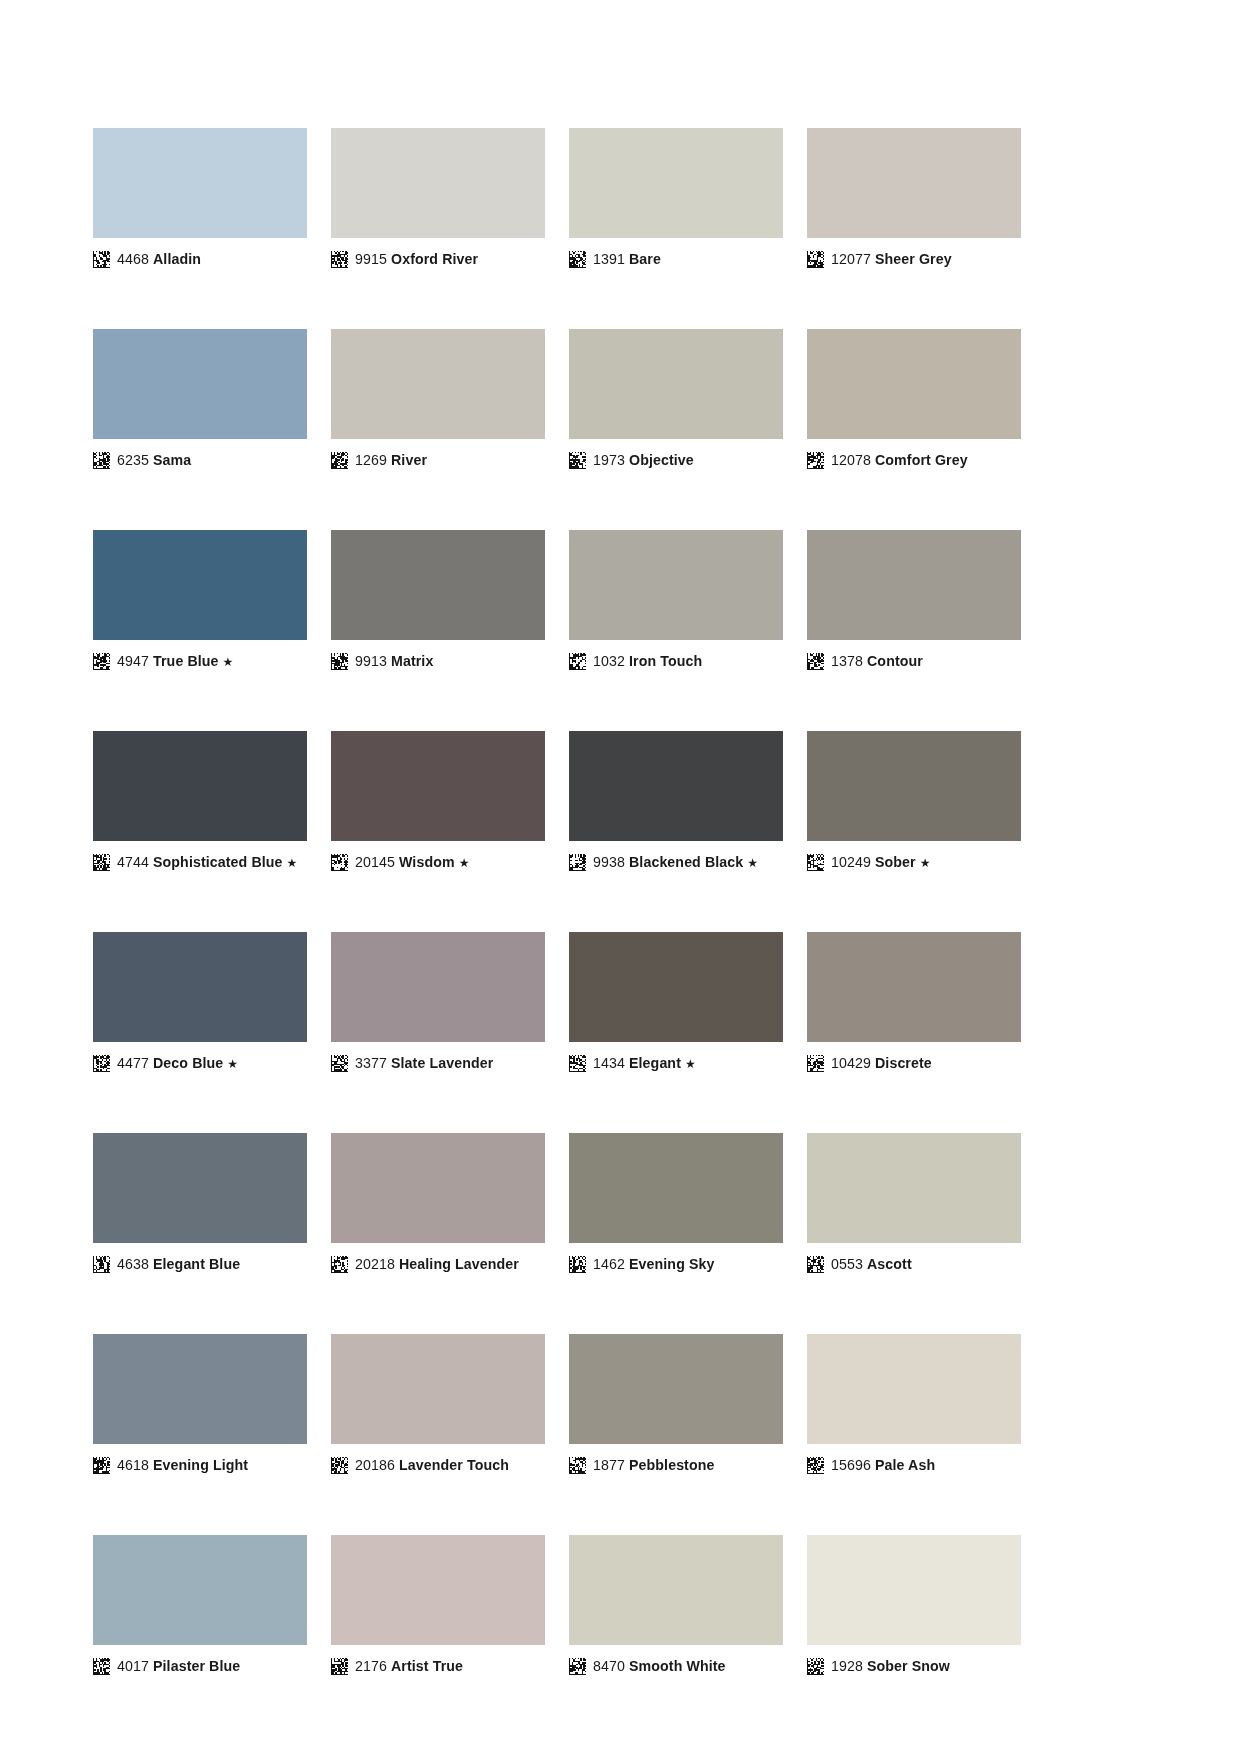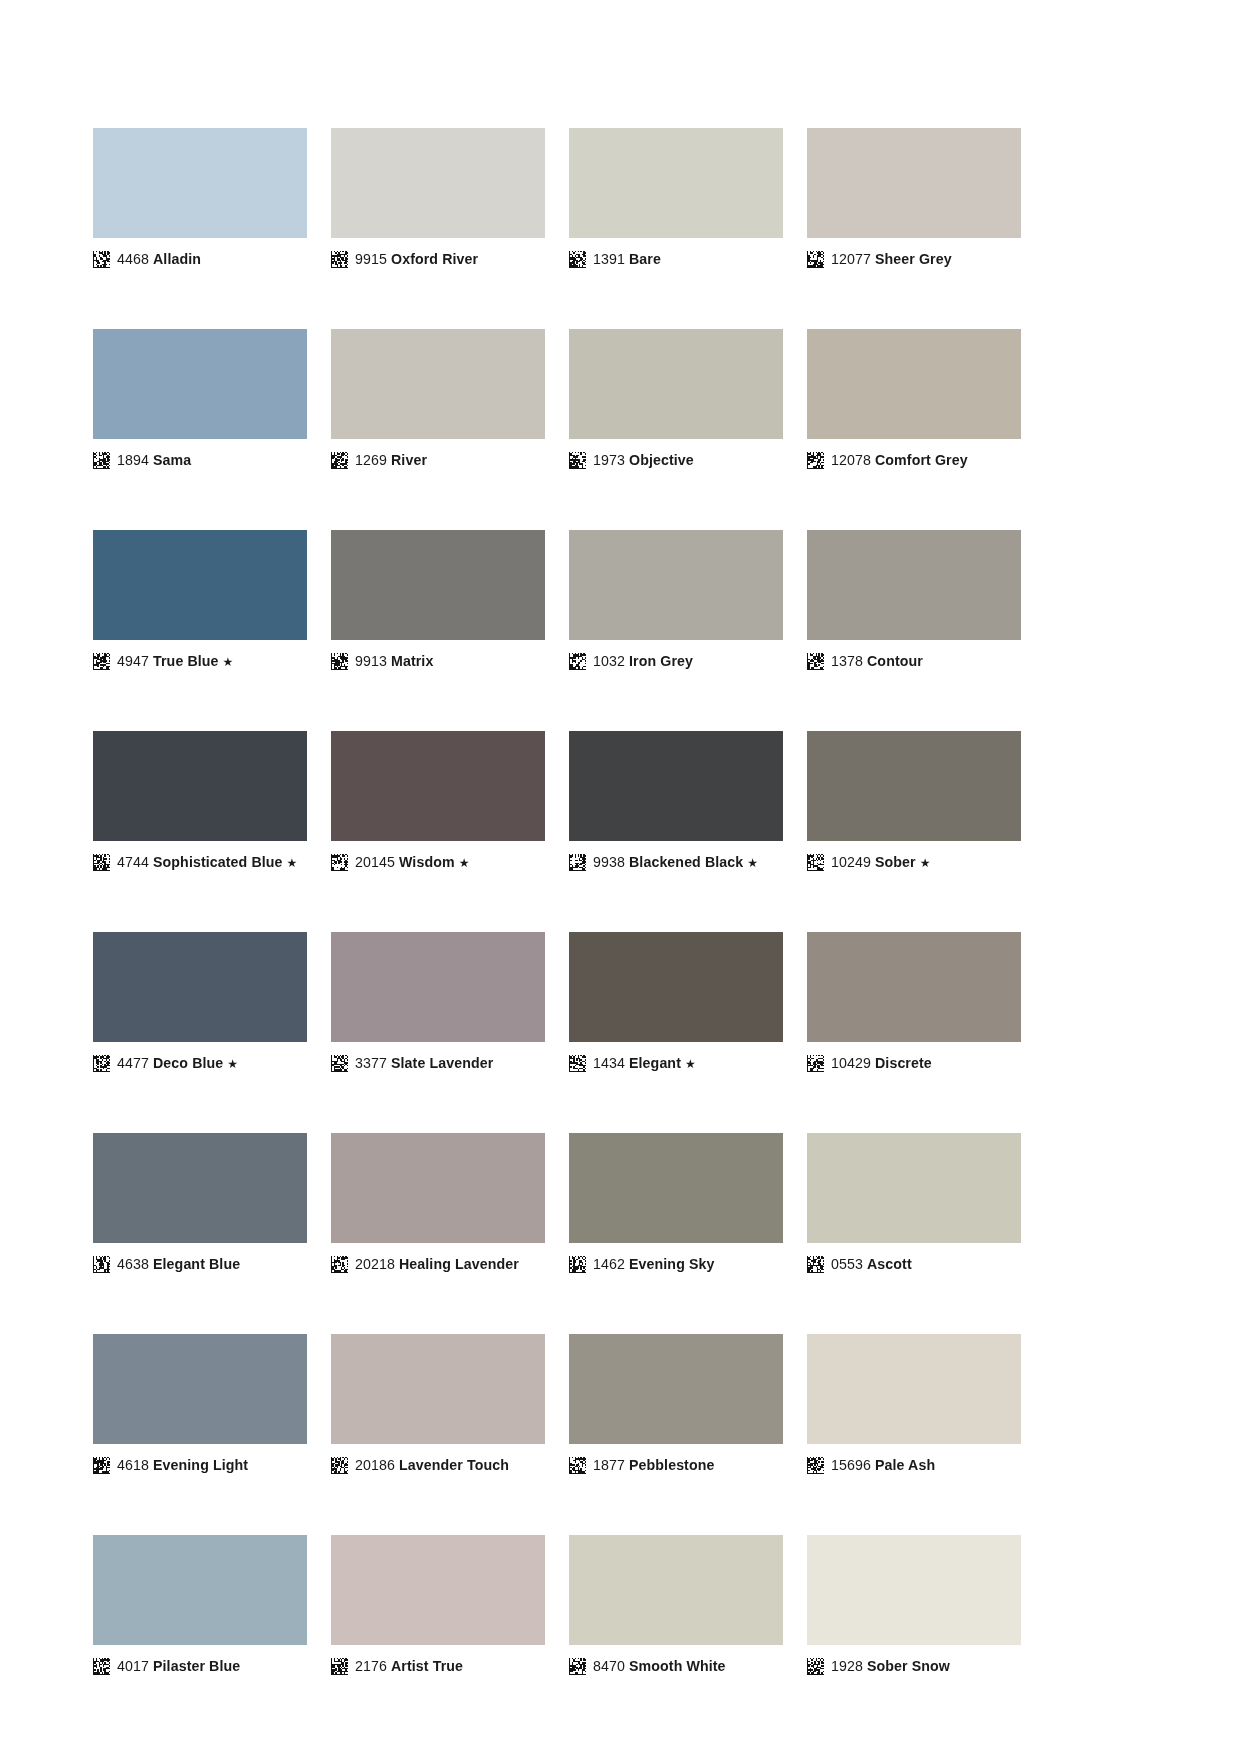--- a/index.html
+++ b/index.html
@@ -571,21 +571,21 @@
                 <rect x="5" y="11" width="1" height="1"></rect>
                 <rect x="6" y="11" width="1" height="1"></rect>
                 <rect x="7" y="11" width="1" height="1"></rect>
                 <rect x="8" y="11" width="1" height="1"></rect>
                 <rect x="9" y="11" width="1" height="1"></rect>
                 <rect x="10" y="11" width="1" height="1"></rect>
                 <rect x="11" y="11" width="1" height="1"></rect>
               </g>
             </svg>
           </span>
-          <span class="swatch-text"><span class="swatch-code">1894</span> <span class="swatch-name">Sama</span></span>
+          <span class="swatch-text"><span class="swatch-code">6235</span> <span class="swatch-name">Sama</span></span>
         </div>
       </div>
       <div class="swatch-cell">
         <div class="swatch-color" style="background-color: rgb(199, 195, 186);"></div>
         <div class="swatch-label">
           <span style="display: block; width: 17px; height: 17px; flex: 0 0 17px;">
             <svg class="qr-icon" viewBox="0 0 12 12" xmlns="http://www.w3.org/2000/svg" shape-rendering="crispEdges">
               <rect width="12" height="12" fill="#ffffff"></rect>
               <g fill="#111111">
                 <rect x="0" y="0" width="1" height="1"></rect>
@@ -1176,21 +1176,21 @@
                 <rect x="5" y="11" width="1" height="1"></rect>
                 <rect x="6" y="11" width="1" height="1"></rect>
                 <rect x="7" y="11" width="1" height="1"></rect>
                 <rect x="8" y="11" width="1" height="1"></rect>
                 <rect x="9" y="11" width="1" height="1"></rect>
                 <rect x="10" y="11" width="1" height="1"></rect>
                 <rect x="11" y="11" width="1" height="1"></rect>
               </g>
             </svg>
           </span>
-          <span class="swatch-text"><span class="swatch-code">1032</span> <span class="swatch-name">Iron Grey</span></span>
+          <span class="swatch-text"><span class="swatch-code">1032</span> <span class="swatch-name">Iron Touch</span></span>
         </div>
       </div>
       <div class="swatch-cell">
         <div class="swatch-color" style="background-color: rgb(159, 154, 146);"></div>
         <div class="swatch-label">
           <span style="display: block; width: 17px; height: 17px; flex: 0 0 17px;">
             <svg class="qr-icon" viewBox="0 0 12 12" xmlns="http://www.w3.org/2000/svg" shape-rendering="crispEdges">
               <rect width="12" height="12" fill="#ffffff"></rect>
               <g fill="#111111">
                 <rect x="0" y="0" width="1" height="1"></rect>

